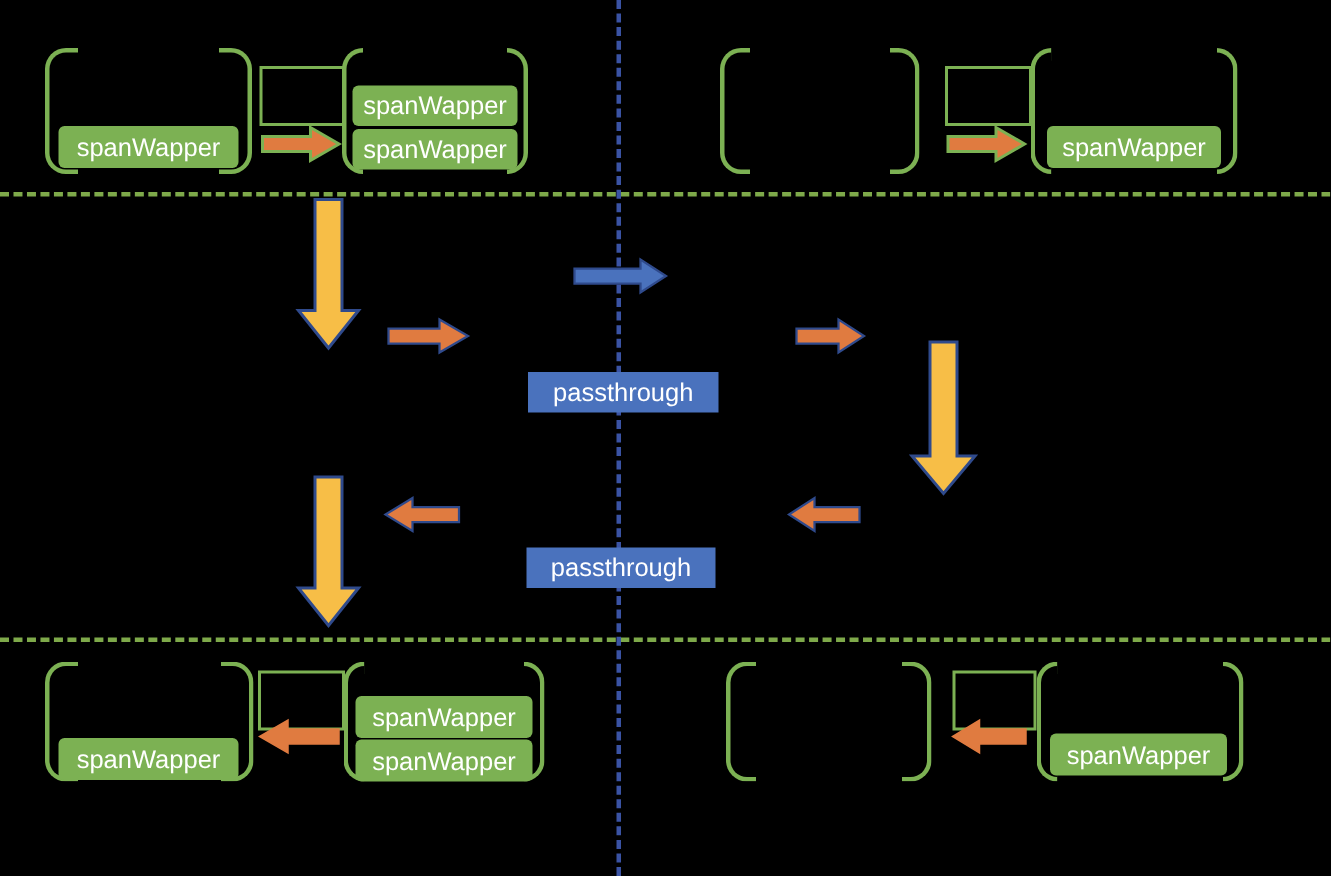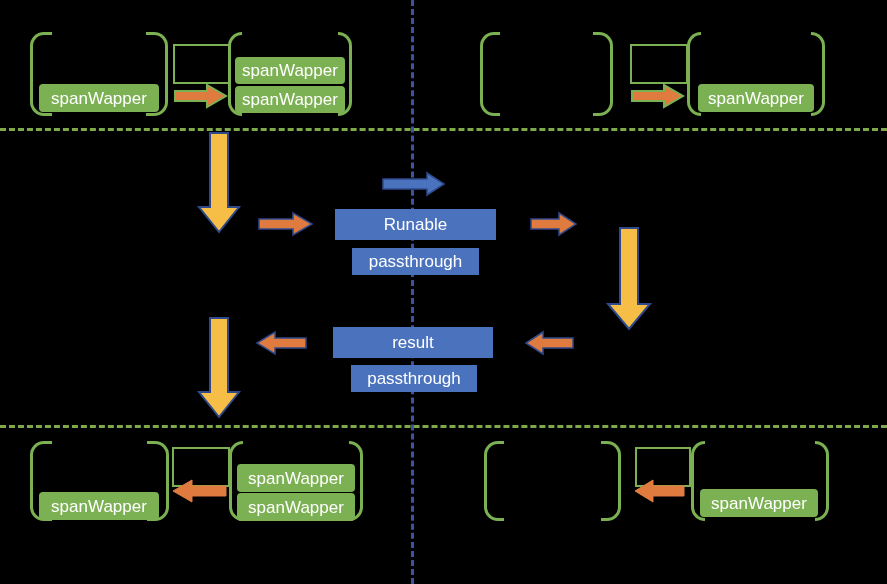--- a/index.html
+++ b/index.html
@@ -136,36 +136,34 @@
       <polygon points="12,0 30,0 30,74 41,74 21,99 1,74 12,74" fill="#F7BE47" stroke="#2F4A8C" stroke-width="2"></polygon>
     </svg>
   </div>
 
   <div class="arrowwrap" style="left:259px; top:212px;">
     <svg width="54" height="24" viewBox="0 0 54 24">
       <polygon points="0,7 34,7 34,1 53,12 34,23 34,17 0,17" fill="#E07B40" stroke="#2F4A8C" stroke-width="1.5"></polygon>
     </svg>
   </div>
 
-  <div class="bluebox" style="left:335px; top:209px; width:161px; height:31px;">Runable</div>
   <div class="bluebox" style="left:352px; top:248px; width:127px; height:27px;">passthrough</div>
 
   <div class="arrowwrap" style="left:531px; top:212px;">
     <svg width="46" height="24" viewBox="0 0 46 24">
       <polygon points="0,7 28,7 28,1 45,12 28,23 28,17 0,17" fill="#E07B40" stroke="#2F4A8C" stroke-width="1.5"></polygon>
     </svg>
   </div>
 
   <div class="arrowwrap" style="left:607px; top:228px;">
     <svg width="44" height="102" viewBox="0 0 44 102">
       <polygon points="13,0 31,0 31,76 43,76 22,101 1,76 13,76" fill="#F7BE47" stroke="#2F4A8C" stroke-width="2"></polygon>
     </svg>
   </div>
 
-  <div class="bluebox" style="left:333px; top:327px; width:160px; height:31px;">result</div>
   <div class="bluebox" style="left:351px; top:365px; width:126px; height:27px;">passthrough</div>
 
   <div class="arrowwrap" style="left:525px; top:331px;">
     <svg width="48" height="24" viewBox="0 0 48 24">
       <polygon points="48,7 18,7 18,1 1,12 18,23 18,17 48,17" fill="#E07B40" stroke="#2F4A8C" stroke-width="1.5"></polygon>
     </svg>
   </div>
 
   <div class="arrowwrap" style="left:256px; top:331px;">
     <svg width="50" height="24" viewBox="0 0 50 24">

